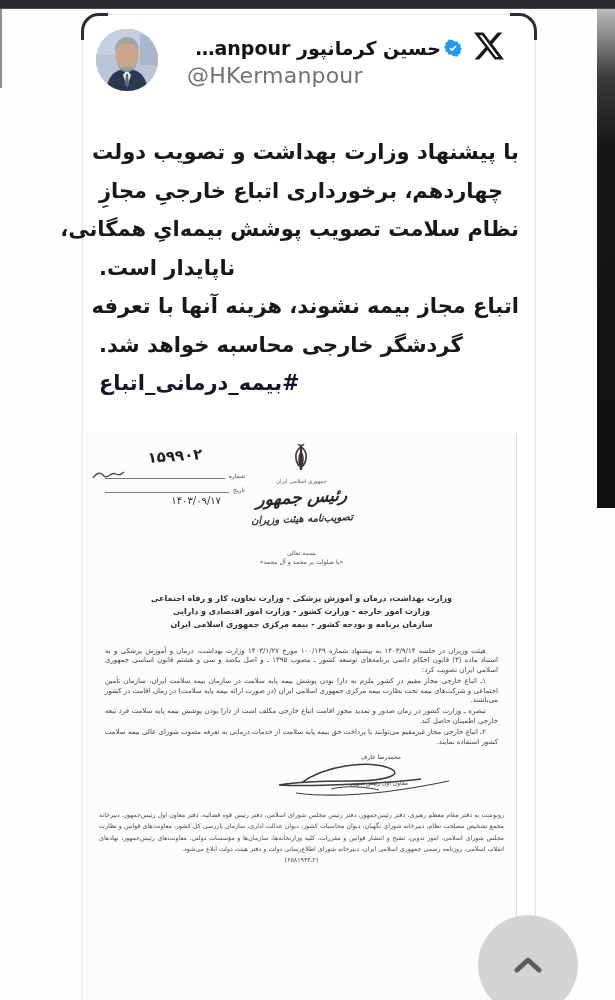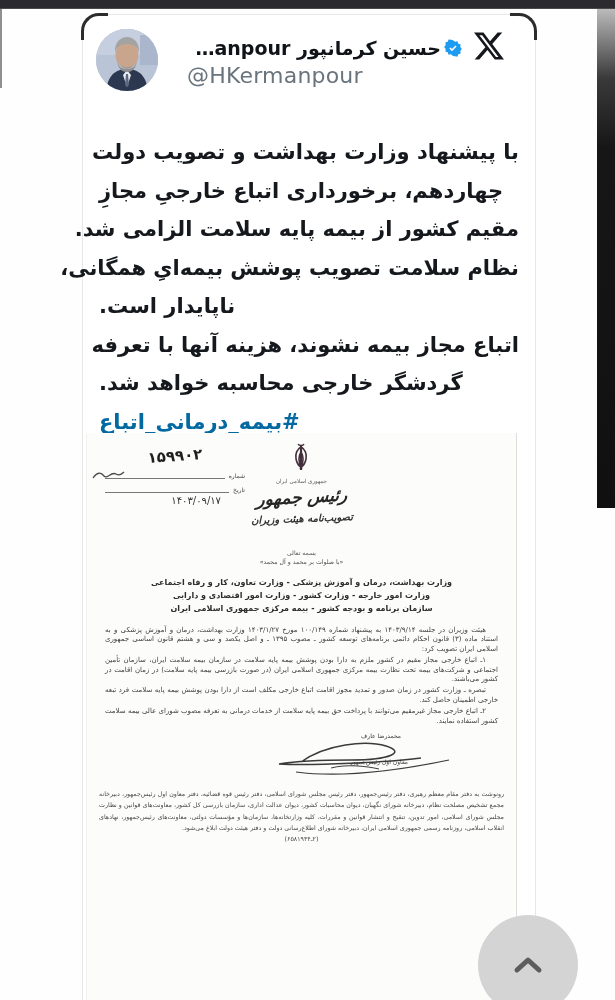--- a/index.html
+++ b/index.html
@@ -22,21 +22,21 @@
   .avatar{position:absolute;left:13px;top:14px;width:62px;height:62px;border-radius:50%;overflow:hidden;background:#b6c2d4;}
   .display-name{position:absolute;left:104px;top:22px;width:254px;height:26px;direction:rtl;
         font-size:19px;font-weight:700;color:#101418;white-space:nowrap;overflow:hidden;text-overflow:ellipsis;}
   .badge{position:absolute;left:361px;top:24px;width:18px;height:18px;}
   .xlogo{position:absolute;left:391px;top:16px;width:30px;height:30px;}
   .handle{position:absolute;left:104px;top:48px;font-size:22px;color:#6a747d;letter-spacing:.2px;}
 
   .tweet-text{position:absolute;left:16px;right:16px;top:118px;direction:rtl;text-align:left;
         font-size:21px;font-weight:700;color:#15181c;line-height:38.5px;}
   .tweet-text .t-line{white-space:nowrap;}
-  .hashtag{color:#0369a1;}
+  .hashtag{color:#0f172a;}
 
   
   .doc{position:absolute;left:3px;top:418px;width:429px;height:568px;background:#fcfcfa;
        border-right:1px solid #dddddb;border-left:1px solid #f2f2ef;color:#3d3d3d;direction:rtl;
        filter:blur(.3px);}
   .doc-header{position:relative;height:143px;}
   .refblock{position:absolute;left:18px;top:14px;width:140px;direction:rtl;}
   .ref-number{font-size:15px;font-weight:700;letter-spacing:3px;color:#1f1f1f;transform:rotate(-4deg);text-align:center;}
   .ref-row{position:relative;display:flex;align-items:flex-end;gap:4px;margin-top:7px;}
   .ref-label{font-size:6px;color:#444;}
@@ -46,21 +46,21 @@
   .emblem-block{position:absolute;left:50%;top:10px;transform:translateX(-50%);text-align:center;}
   .republic-line{font-size:5.5px;color:#5a5a5a;margin-top:1px;}
   .president-title{font-family:"DejaVu Serif","DejaVu Sans",serif;font-style:italic;font-weight:700;
        font-size:17px;color:#262626;transform:rotate(-3deg) skewX(-6deg);margin-top:3px;}
   .decree-title{font-family:"DejaVu Serif","DejaVu Sans",serif;font-style:italic;font-weight:700;
        font-size:10px;color:#333;transform:rotate(-2deg);margin-top:6px;}
   .bless{position:absolute;left:0;right:0;top:116px;text-align:center;}
   .besmele{font-size:6px;color:#555;}
   .salawat{font-size:6.2px;color:#4e4e4e;margin-top:2px;}
 
-  .recipients{text-align:center;font-weight:700;font-size:8px;line-height:13px;color:#2e2e2e;margin:0 14px;}
+  .recipients{text-align:center;font-weight:700;font-size:8px;line-height:13px;color:#2e2e2e;margin:16px 14px;}
   .doc-body{margin:11px 18px 0 18px;font-size:7px;line-height:9.4px;text-align:justify;color:#404040;}
   .doc-body p{margin:0 0 2px 0;text-indent:12px;}
   .sig-block{position:relative;height:52px;margin:6px 60px 0 0;width:200px;}
   .sig-name{position:absolute;right:55px;top:0;font-size:6px;color:#333;}
   .sig-scribble{position:absolute;right:0;top:4px;}
   .sig-role{position:absolute;right:48px;top:26px;font-size:6px;color:#3a3a3a;}
   .distribution{margin:4px 12px 0 12px;font-size:6.3px;line-height:11.4px;text-align:justify;color:#4a4a4a;}
   .dist-code{text-align:center;font-size:6.3px;color:#4a4a4a;margin-top:1px;}
 
   
@@ -106,21 +106,20 @@
       <svg width="30" height="30" viewBox="0 0 24 24">
         <path fill="#15181c" d="M18.9 1.2h3.7l-8 9.2 9.4 12.4h-7.4l-5.8-7.6-6.6 7.6H.5l8.6-9.8L0 1.2h7.6l5.2 6.9 6.1-6.9zm-1.3 19.5h2L6.5 3.3h-2.2l13.3 17.4z"></path>
       </svg>
     </div>
 
     <div class="handle">@HKermanpour</div>
 
     <div class="tweet-text">
       <div class="t-line">با پیشنهاد وزارت بهداشت و تصویب دولت</div>
       <div class="t-line">چهاردهم، برخورداری اتباع خارجیِ مجازِ</div>
-      <div class="t-line">مقیم کشور از بیمه پایه سلامت الزامی شد.</div>
       <div class="t-line">نظام سلامت تصویب پوشش بیمه‌ایِ همگانی،</div>
       <div class="t-line">ناپایدار است.</div>
       <div class="t-line">اتباع مجاز بیمه نشوند، هزینه آنها با تعرفه</div>
       <div class="t-line">گردشگر خارجی محاسبه خواهد شد.</div>
       <div class="t-line hashtag">#بیمه_درمانی_اتباع</div>
     </div>
 
     <div class="doc">
 
       <div class="doc-header">
@@ -159,21 +158,21 @@
       </div>
 
       <div class="recipients">
         <div>وزارت بهداشت، درمان و آموزش پزشکی - وزارت تعاون، کار و رفاه اجتماعی</div>
         <div>وزارت امور خارجه - وزارت کشور - وزارت امور اقتصادی و دارایی</div>
         <div>سازمان برنامه و بودجه کشور - بیمه مرکزی جمهوری اسلامی ایران</div>
       </div>
 
       <div class="doc-body">
         <p>هیئت وزیران در جلسه ۱۴۰۳/۹/۱۴ به پیشنهاد شماره ۱۰۰/۱۴۹ مورخ ۱۴۰۳/۱/۲۷ وزارت بهداشت، درمان و آموزش پزشکی و به استناد ماده (۳) قانون احکام دائمی برنامه‌های توسعه کشور ـ مصوب ۱۳۹۵ ـ و اصل یکصد و سی و هشتم قانون اساسی جمهوری اسلامی ایران تصویب کرد:</p>
-        <p>۱ـ اتباع خارجی مجاز مقیم در کشور ملزم به دارا بودن پوشش بیمه پایه سلامت در سازمان بیمه سلامت ایران، سازمان تأمین اجتماعی و شرکت‌های بیمه تحت نظارت بیمه مرکزی جمهوری اسلامی ایران (در صورت بازرسی بیمه پایه سلامت) در زمان اقامت در کشور می‌باشند.</p>
+        <p>۱ـ اتباع خارجی مجاز مقیم در کشور ملزم به دارا بودن پوشش بیمه پایه سلامت در سازمان بیمه سلامت ایران، سازمان تأمین اجتماعی و شرکت‌های بیمه تحت نظارت بیمه مرکزی جمهوری اسلامی ایران (در صورت ارائه بیمه پایه سلامت) در زمان اقامت در کشور می‌باشند.</p>
         <p>تبصره ـ وزارت کشور در زمان صدور و تمدید مجوز اقامت اتباع خارجی مکلف است از دارا بودن پوشش بیمه پایه سلامت فرد تبعه خارجی اطمینان حاصل کند.</p>
         <p>۲ـ اتباع خارجی مجاز غیرمقیم می‌توانند با پرداخت حق بیمه پایه سلامت از خدمات درمانی به تعرفه مصوب شورای عالی بیمه سلامت کشور استفاده نمایند.</p>
       </div>
 
       <div class="sig-block">
         <div class="sig-name">محمدرضا عارف</div>
         <svg class="sig-scribble" width="185" height="44" viewBox="0 0 185 44">
           <path d="M30 26 C55 8 95 4 115 10 C135 16 120 24 80 24 C50 24 20 26 8 28 C40 30 120 26 150 22" fill="none" stroke="#3b3b3b" stroke-width="1.5"></path>
           <path d="M25 36 C70 42 130 34 178 24" fill="none" stroke="#3b3b3b" stroke-width="1.2"></path>
           <path d="M60 32 C75 28 95 30 108 33" fill="none" stroke="#3b3b3b" stroke-width="1"></path>

